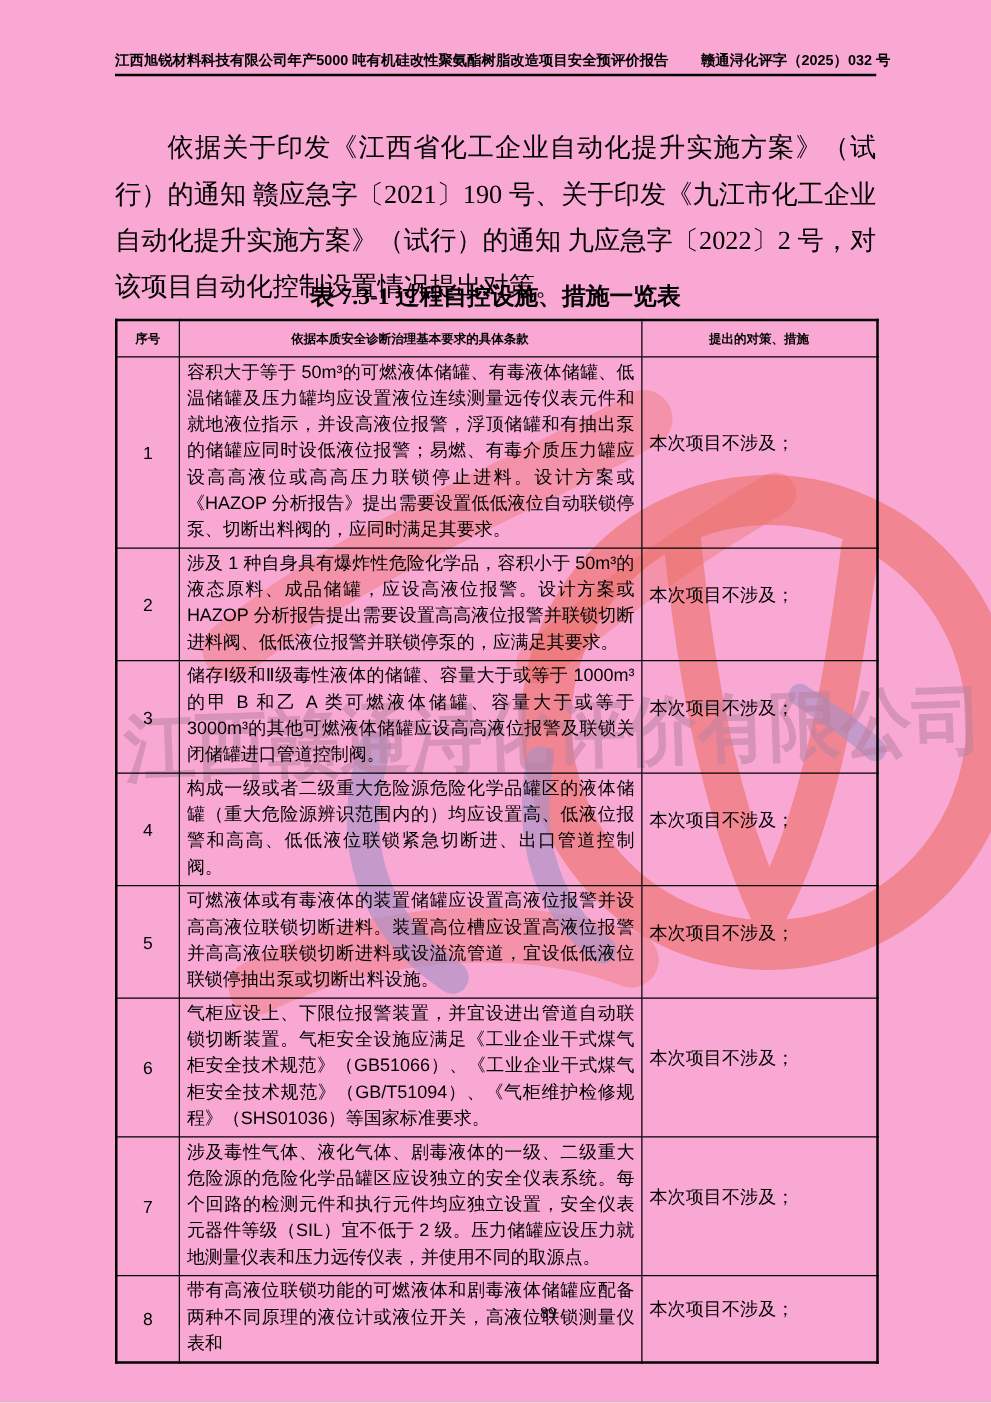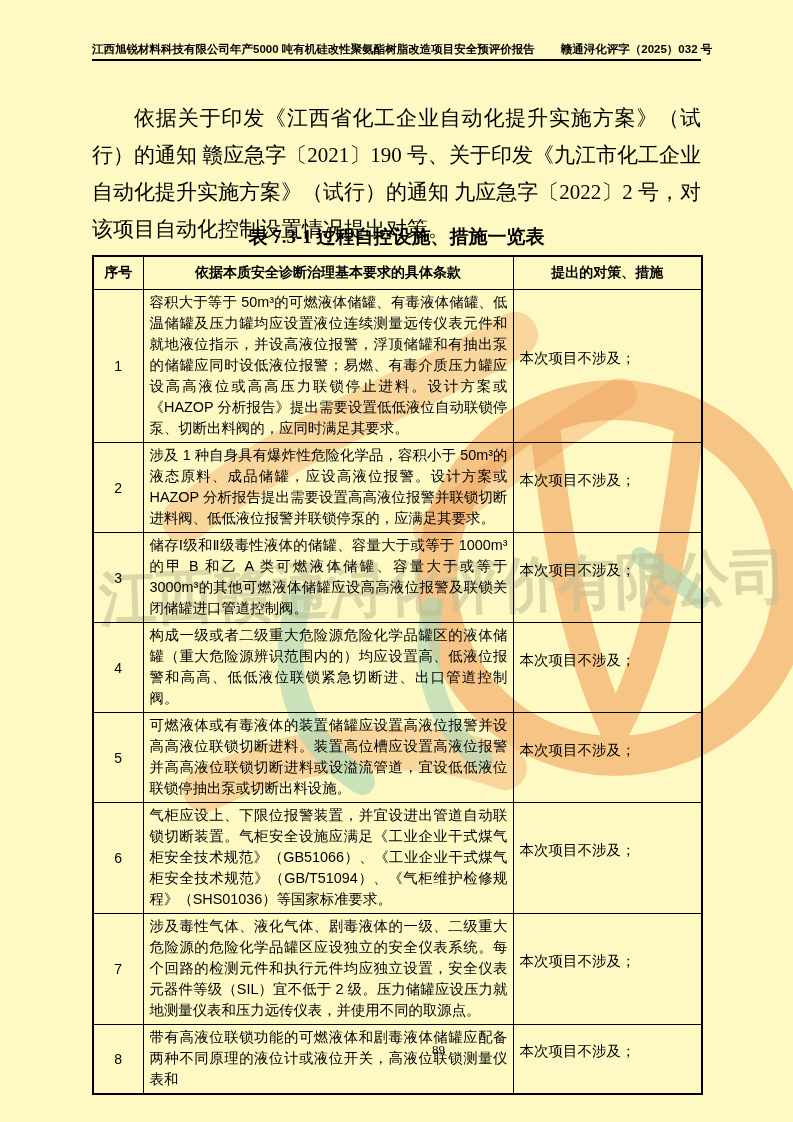--- a/index.html
+++ b/index.html
@@ -1,18 +1,18 @@
 <!DOCTYPE html>
 <html lang="zh"><head>
 <meta charset="utf-8">
 <style>
   html,body{margin:0;padding:0;background:#e9e9e9;}
   .page{
     position:relative;width:793px;height:1122px;margin:0 auto;
-    background:#fef9c3;overflow:hidden;outline:1px solid #d8d8d8;
+    background:#f9a8d4;overflow:hidden;outline:1px solid #d8d8d8;
     font-family:"Liberation Serif","DejaVu Serif",serif;color:#000;
   }
   
   .doc-header{
     position:absolute;left:92px;top:42px;width:609px;
     display:flex;justify-content:space-between;align-items:flex-end;
     border-bottom:2px solid #000;padding-bottom:3px;
     font-family:"Liberation Sans","DejaVu Sans",sans-serif;
     font-weight:bold;font-size:11.5px;line-height:14px;white-space:nowrap;
   }
@@ -33,21 +33,21 @@
     position:absolute;left:92px;top:255px;width:609px;
     border-collapse:collapse;table-layout:fixed;
     font-family:"Liberation Sans","DejaVu Sans",sans-serif;
   }
   table.measures col.c1{width:50px;}
   table.measures col.c2{width:370px;}
   table.measures col.c3{width:189px;}
   table.measures th,table.measures td{border:1px solid #000;vertical-align:middle;}
   table.measures{border:2px solid #000;}
   table.measures th{
-    font-size:14px;font-weight:bold;text-align:center;padding:7px 2px;
+    font-size:10px;font-weight:bold;text-align:center;padding:7px 2px;
   }
   tr.section-row td{
     font-size:14.5px;font-weight:bold;text-align:center;padding:7px 2px;
   }
   td.c-no{font-size:14px;text-align:center;}
   td.c-clause{
     font-size:14.4px;line-height:21px;text-align:justify;
     padding:2px 5px 3px 6px;
     margin-left:34px;
   }

